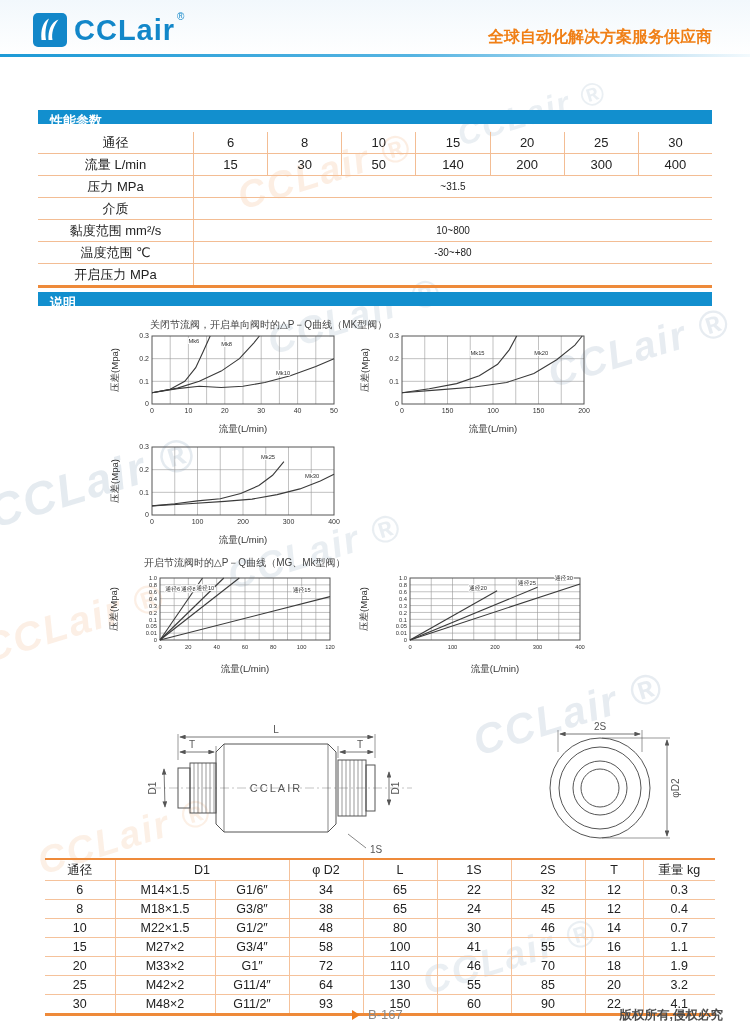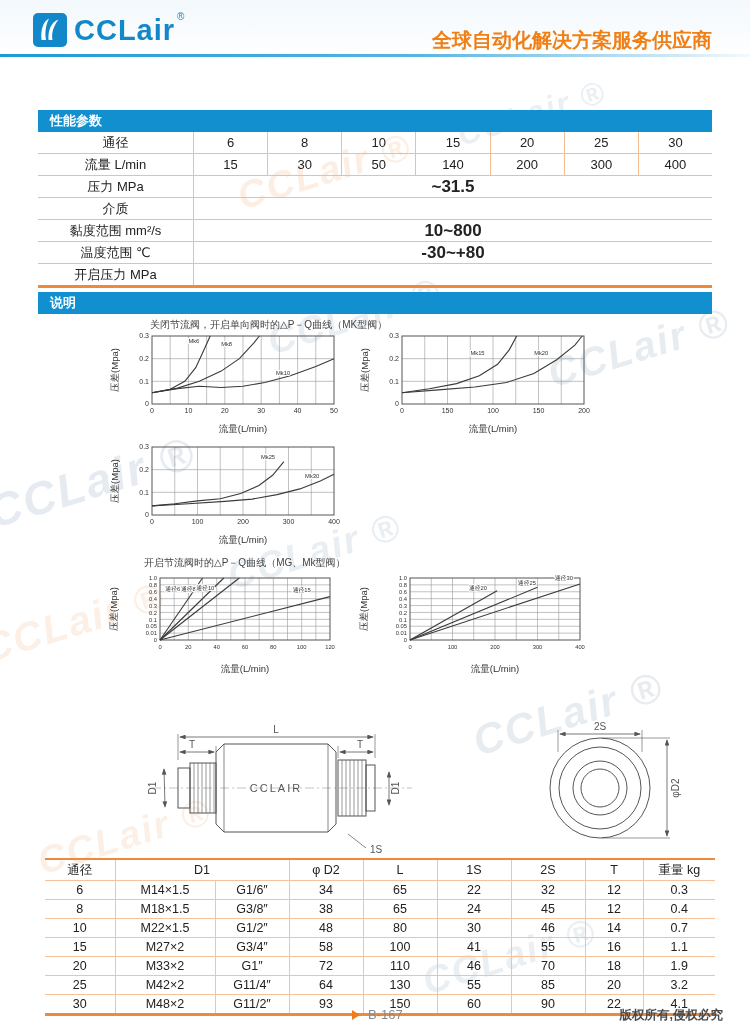--- a/index.html
+++ b/index.html
@@ -6,35 +6,35 @@
   .page{position:relative;width:750px;height:1035px;background:#fff;overflow:hidden;
         font-family:"Liberation Sans","DejaVu Sans",sans-serif;color:#222;}
   .wm{position:absolute;z-index:0;font-weight:bold;font-style:italic;white-space:nowrap;
       transform:rotate(-17deg);letter-spacing:2px;pointer-events:none;}
   
   .header{position:absolute;left:0;top:0;width:750px;height:57px;z-index:2;
           background:linear-gradient(#f2f8fc,#ffffff);}
   .logo{position:absolute;left:33px;top:13px;display:flex;align-items:flex-start;}
   .logo-text{font-size:29px;font-weight:bold;color:#1287c9;letter-spacing:1px;line-height:34px;margin-left:7px;}
   .logo-reg{font-size:10px;color:#1287c9;margin-left:2px;margin-top:-2px;}
-  .tagline{position:absolute;right:38px;top:27px;font-size:20px;font-weight:bold;color:#f07f15;}
+  .tagline{position:absolute;right:38px;top:27px;font-size:16px;font-weight:bold;color:#f07f15;}
   .header-rule{position:absolute;left:0;bottom:0;width:750px;height:3px;
                background:linear-gradient(to right,#1d9ad6 0%,#55b4e2 55%,#cfe8f6 90%,#f3fafd 100%);}
   
-  .section-bar{position:absolute;left:38px;width:674px;height:22px;background:#128fce;color:#fff;
+  .section-bar{position:absolute;left:38px;width:674px;height:14px;background:#128fce;color:#fff;
                font-size:13px;font-weight:bold;line-height:22px;padding-left:12px;box-sizing:border-box;z-index:2;}
   
   #perf-table{position:absolute;left:38px;top:132px;width:674px;z-index:2;border-bottom:3px solid #ee8a3a;}
   .prow{display:flex;height:21px;border-bottom:1px solid #f3bd94;}
   .prow:last-child{border-bottom:none;}
   .plabel{width:155px;border-right:1px solid #f3bd94;display:flex;align-items:center;justify-content:center;
           font-size:13px;}
   .pcell{flex:1;display:flex;align-items:center;justify-content:center;font-size:13px;border-right:1px solid #f3bd94;}
   .pcell:last-child{border-right:none;}
-  .pspan{flex:1;display:flex;align-items:center;justify-content:center;font-size:17px;font-weight:bold;}
+  .pspan{flex:1;display:flex;align-items:center;justify-content:center;font-size:10px;}
   
   .chart-title{position:absolute;z-index:2;font-size:10px;color:#444;}
   .chart{position:absolute;z-index:2;width:250px;height:105px;}
   
   #drawing{position:absolute;left:140px;top:722px;z-index:2;}
   
   #order-table{position:absolute;left:45px;top:858px;width:670px;z-index:2;border-collapse:collapse;
                table-layout:fixed;font-size:12.5px;color:#222;
                border-top:2.5px solid #ee8a3a;border-bottom:3px solid #ee8a3a;}
   #order-table th{font-weight:normal;height:20px;}

